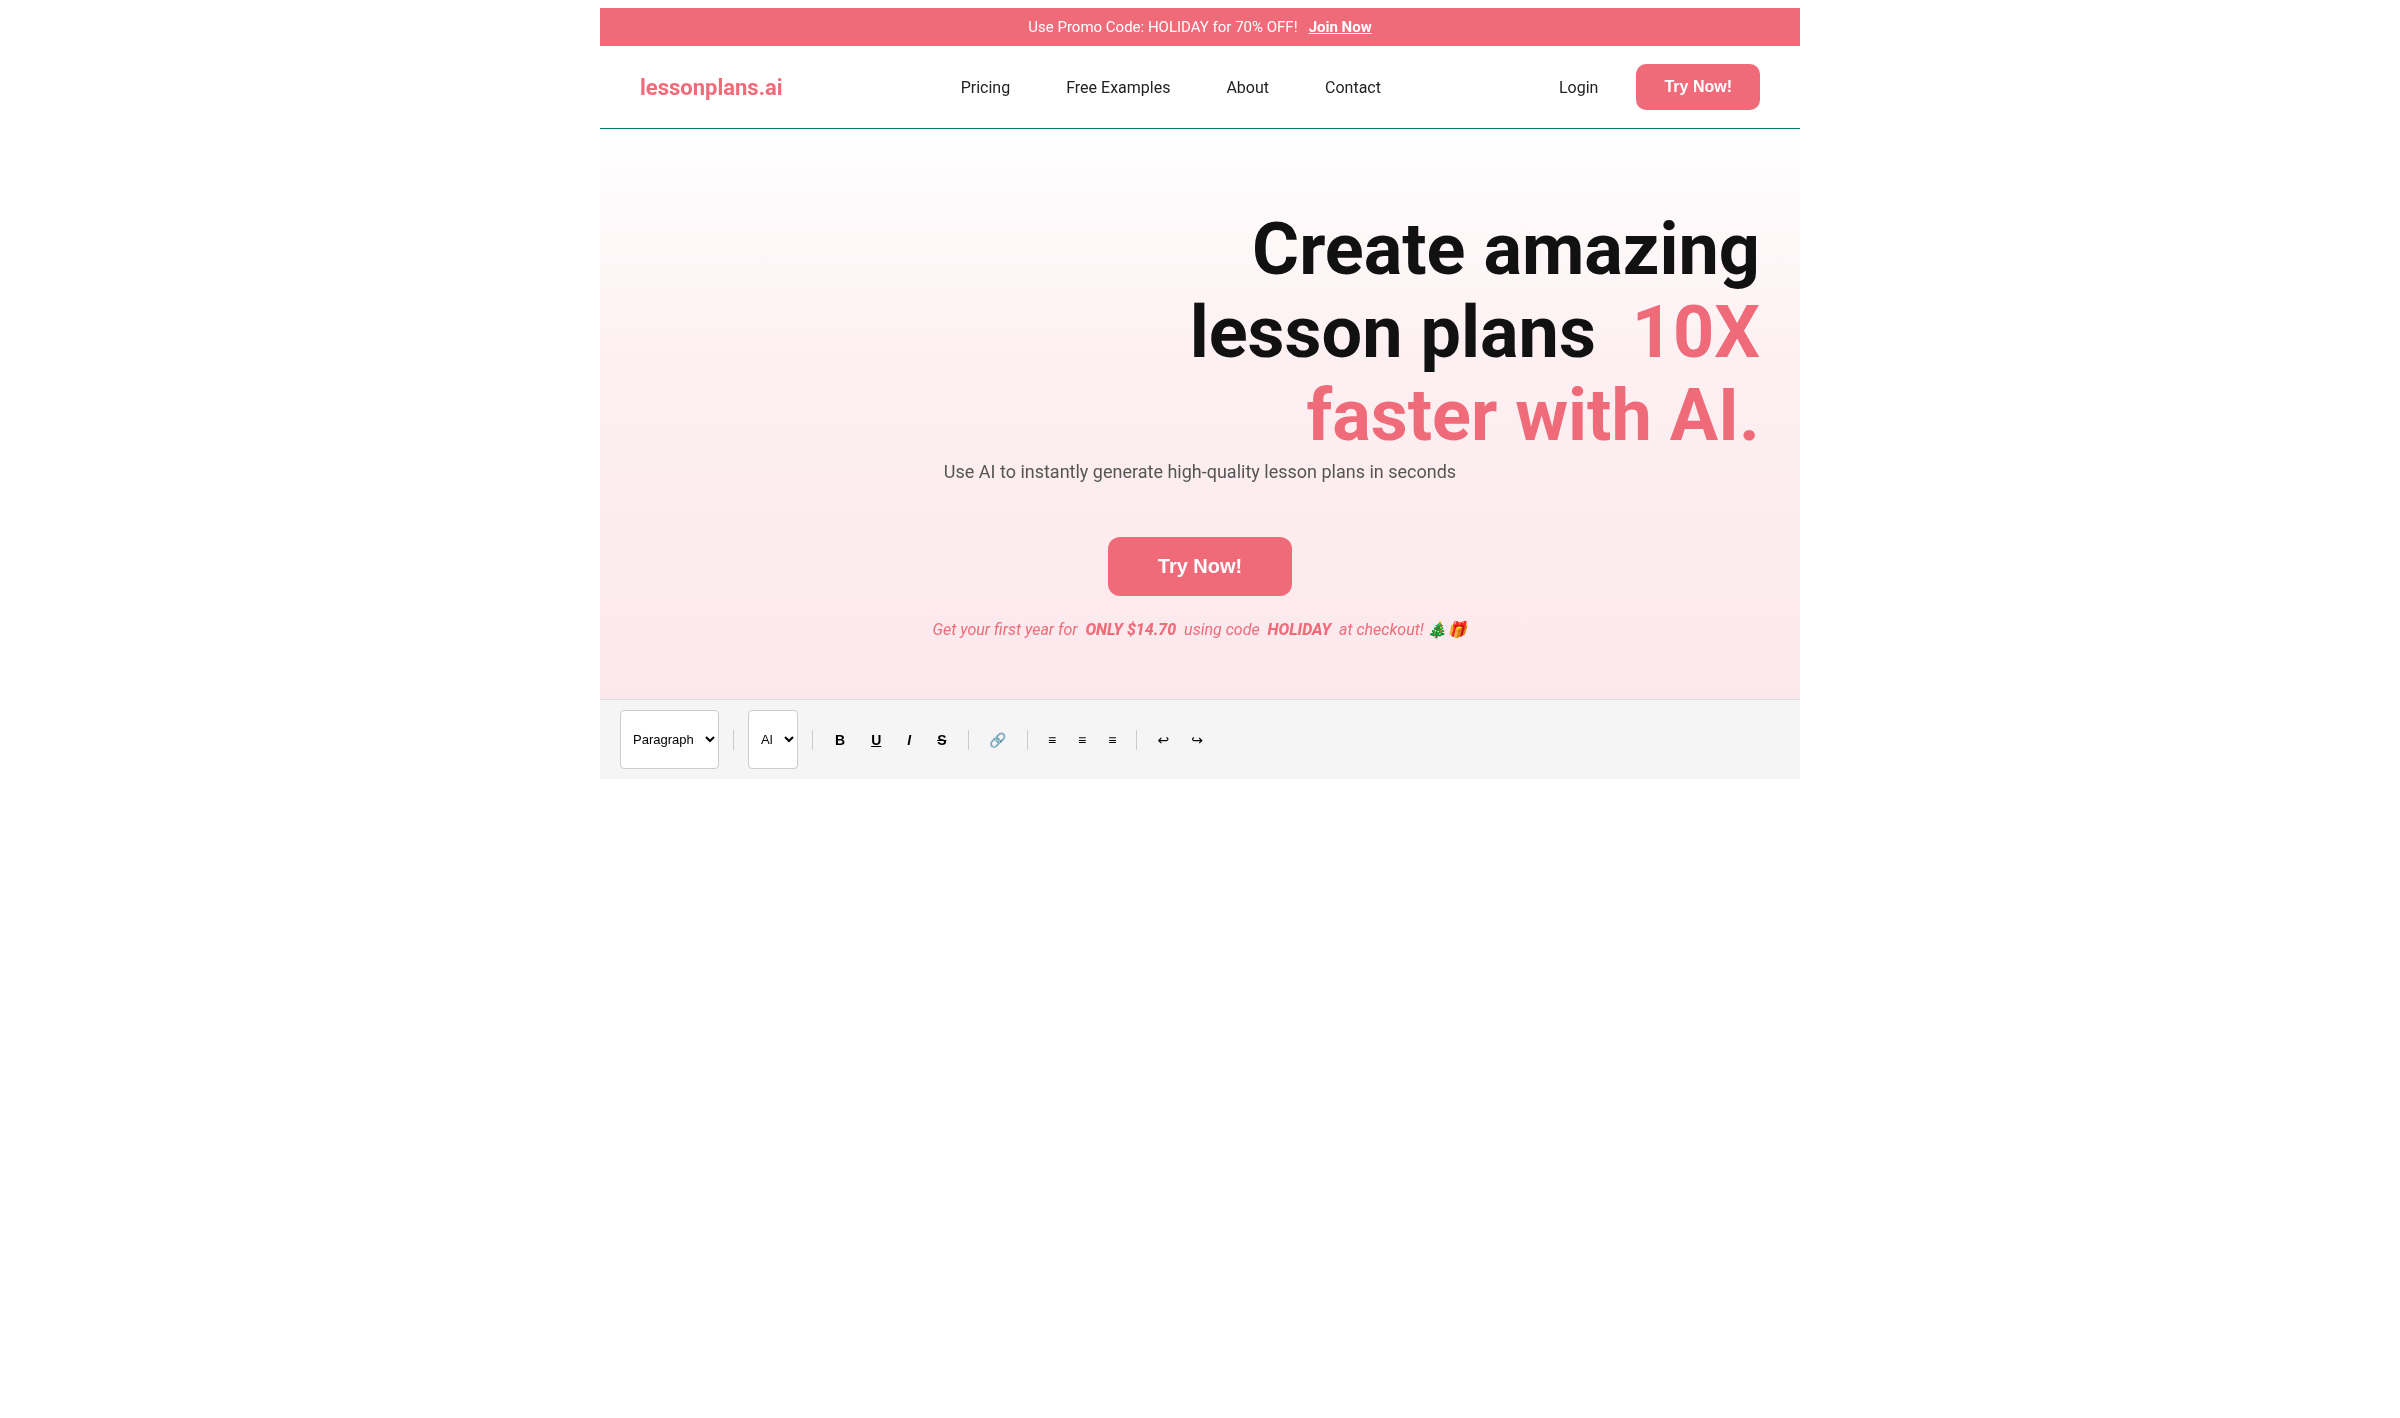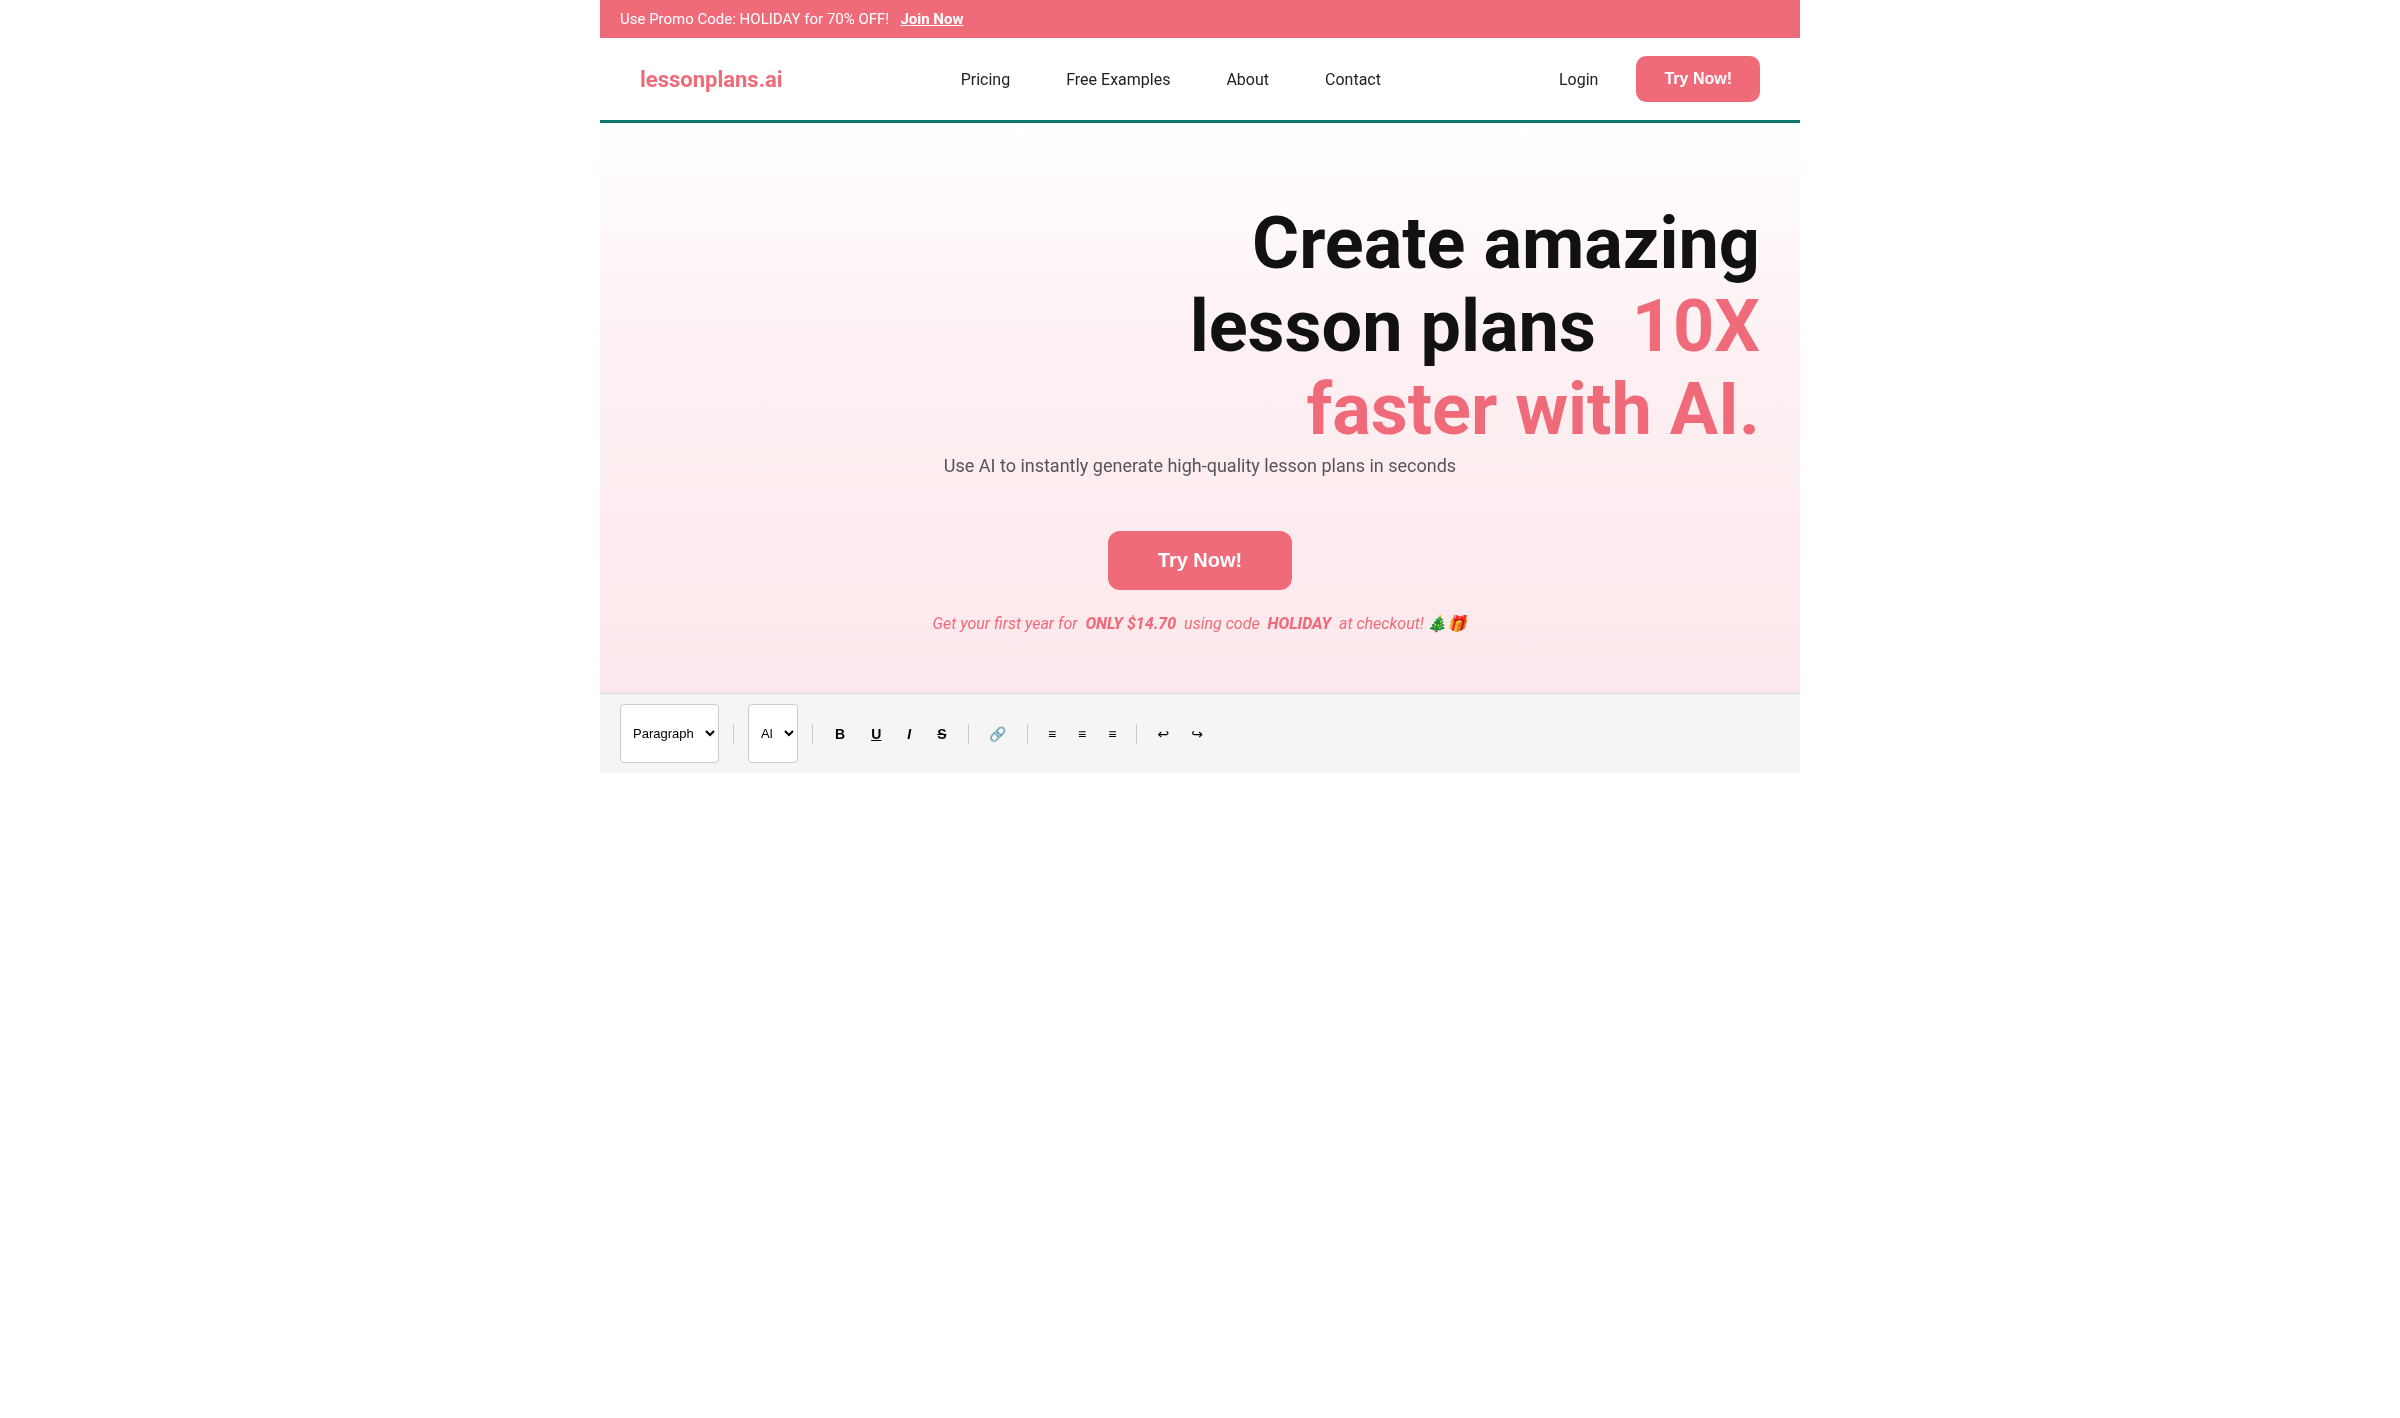--- a/index.html
+++ b/index.html
@@ -11,38 +11,40 @@
     body {
       font-family: -apple-system, BlinkMacSystemFont, 'Segoe UI', Roboto, sans-serif;
       background: #fff;
       width: 1200px;
       margin: 0 auto;
     }
 
     
     .promo-banner {
       background-color: #f06b7a;
+      text-align: center;
       padding: 10px 20px;
       color: white;
       font-size: 15px;
+      margin-top: 8px;
     }
 
     .promo-banner a {
       color: white;
       font-weight: bold;
       text-decoration: underline;
     }
 
     
     .header {
       display: flex;
       align-items: center;
       justify-content: space-between;
       padding: 18px 40px;
-      border-bottom: 3px solid #0f766e;
+      border-bottom: 1px solid #0f766e;
     }
 
     .logo {
       font-size: 22px;
       font-weight: 700;
       color: #111;
       text-decoration: none;
     }
 
     .logo span {

